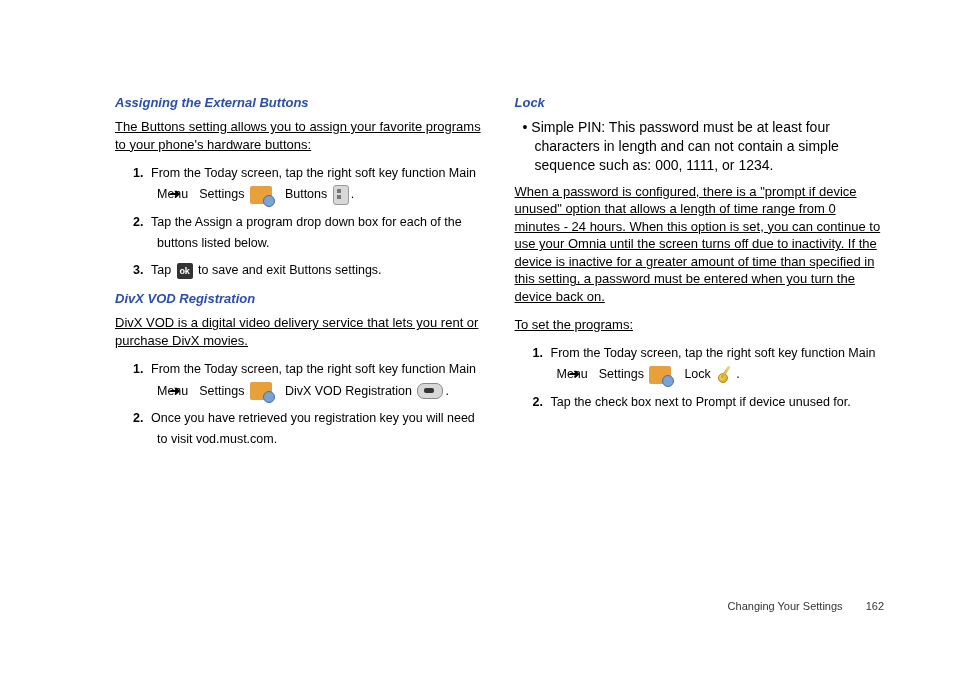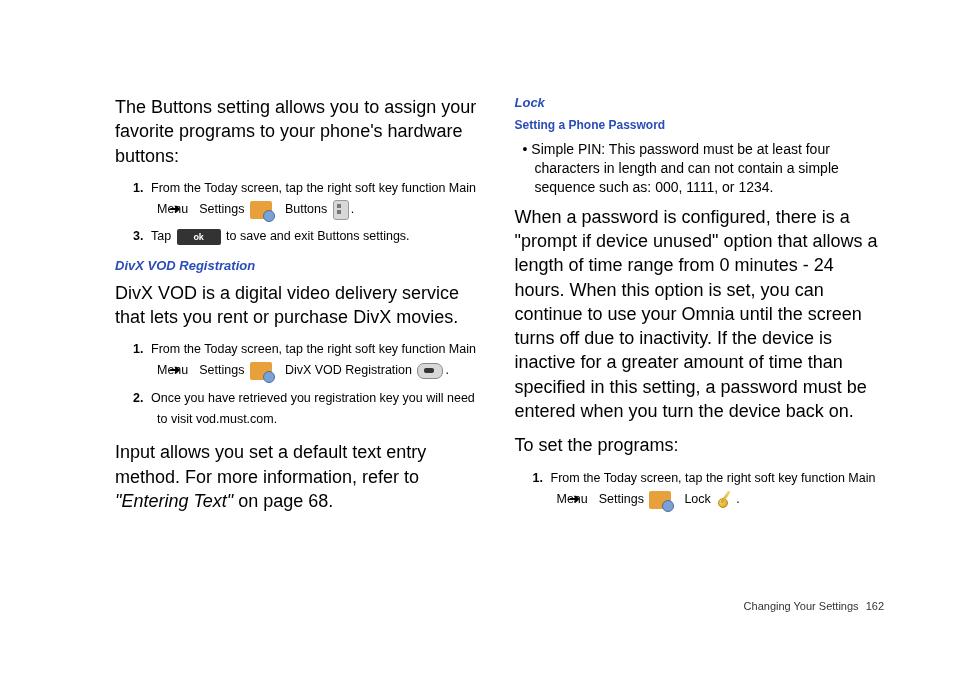--- a/index.html
+++ b/index.html
@@ -28,23 +28,24 @@
     font-size: 13px;
     margin: 0 0 8px 0;
   }
   .h-blue-sub {
     color: #2a4db8;
     font-weight: bold;
     font-size: 12px;
     margin: 0 0 8px 0;
   }
   p.body {
-    font-size: 18px;
+    font-size: 13px;
     line-height: 1.35;
     margin: 0 0 10px 0;
+    text-decoration: underline;
   }
   .indent-body {
     margin-left: 10px;
   }
   ol.steps {
     list-style: none;
     padding: 0;
     margin: 0 0 10px 0;
   }
   ol.steps > li {
@@ -108,21 +109,21 @@
   }
   .icon-buttons::after{
     content:"";
     position:absolute;
     left:3px; top:3px;
     width:4px; height:4px;
     background:#777;
     box-shadow: 0 6px 0 #777;
   }
   .icon-ok {
-    width: 44px; height: 16px;
+    width: 16px; height: 16px;
     background: #333;
     color: #fff;
     font-size: 9px;
     font-weight: bold;
     line-height: 16px;
     text-align: center;
     border-radius: 2px;
     margin: 0 2px;
   }
   .icon-divx {
@@ -170,39 +171,43 @@
     font-weight:bold;
   }
   .footer {
     position: absolute;
     right: 70px;
     bottom: 70px;
     font-size: 11px;
     color: #333;
   }
   .footer .pn {
-    margin-left: 4px;
+    margin-left: 20px;
   }
 </style>
 </head>
 <body>
 
 <div class="page">
 
   <div class="col">
+    <div class="h-blue-italic">Assigning the External Buttons</div>
     <p class="body indent-body">The Buttons setting allows you to assign your favorite programs to your phone's hardware buttons:</p>
     <ol class="steps">
       <li>
         <span class="num">1.</span><span>From the </span><span class="b">Today</span><span> screen, tap the right soft key function </span><span class="b">Main Menu</span>
         <span class="arrow">➔</span>
         <span class="b">Settings</span>
         <span class="icon icon-settings"></span>
         <span class="arrow">➔</span>
         <span class="b">Buttons</span>
         <span class="icon icon-buttons"></span>.
+      </li>
+      <li>
+        <span class="num">2.</span><span>Tap the </span><span class="b">Assign a program</span><span> drop down box for each of the buttons listed below.</span>
       </li>
       <li>
         <span class="num">3.</span><span>Tap </span><span class="icon icon-ok">ok</span><span> to save and exit Buttons settings.</span>
       </li>
     </ol>
 
     <div class="h-blue-italic">DivX VOD Registration</div>
     <p class="body indent-body">DivX VOD is a digital video delivery service that lets you rent or purchase DivX movies.</p>
     <ol class="steps">
       <li>
@@ -212,43 +217,42 @@
         <span class="icon icon-settings"></span>
         <span class="arrow">➔</span>
         <span class="b">DivX VOD Registration</span>
         <span class="icon icon-divx"></span>.
       </li>
       <li>
         <span class="num">2.</span><span>Once you have retrieved you registration key you will need to visit </span><span class="b">vod.must.com</span><span>.</span>
       </li>
     </ol>
 
-    <p class="body indent-body">
-      <span>Input allows you set a default text entry method.  For more information, refer to </span><span class="i">"Entering Text"</span><span>  on page 68.</span>
-    </p>
   </div>
 
   <div class="col">
     <div class="h-blue-italic">Lock</div>
-    <div class="h-blue-sub">Setting a Phone Password</div>
     <ul class="bullets indent-body">
       <li><span class="b">Simple PIN</span><span>: This password must be at least four characters in length and can not contain a simple sequence such as: 000, 1111, or 1234.</span></li>
     </ul>
     <p class="body">When a password is configured, there is a "prompt if device unused" option that allows a length of time range from 0 minutes - 24 hours. When this option is set, you can continue to use your Omnia until the screen turns off due to inactivity. If the device is inactive for a greater amount of time than specified in this setting, a password must be entered when you turn the device back on.</p>
     <p class="body">To set the programs:</p>
     <ol class="steps">
       <li>
         <span class="num">1.</span><span>From the </span><span class="b">Today</span><span> screen, tap the right soft key function </span><span class="b">Main Menu</span>
         <span class="arrow">➔</span>
         <span class="b">Settings</span>
         <span class="icon icon-settings"></span>
         <span class="arrow">➔</span>
         <span class="b">Lock</span>
         <span class="icon icon-lock"></span>.
       </li>
+      <li>
+        <span class="num">2.</span><span>Tap the check box next to </span><span class="b">Prompt if device unused for</span><span>.</span>
+      </li>
     </ol>
   </div>
 </div>
 
 <div class="footer">
   <span>Changing Your Settings</span>
   <span class="pn">162</span>
 </div>
 
 </body></html>

